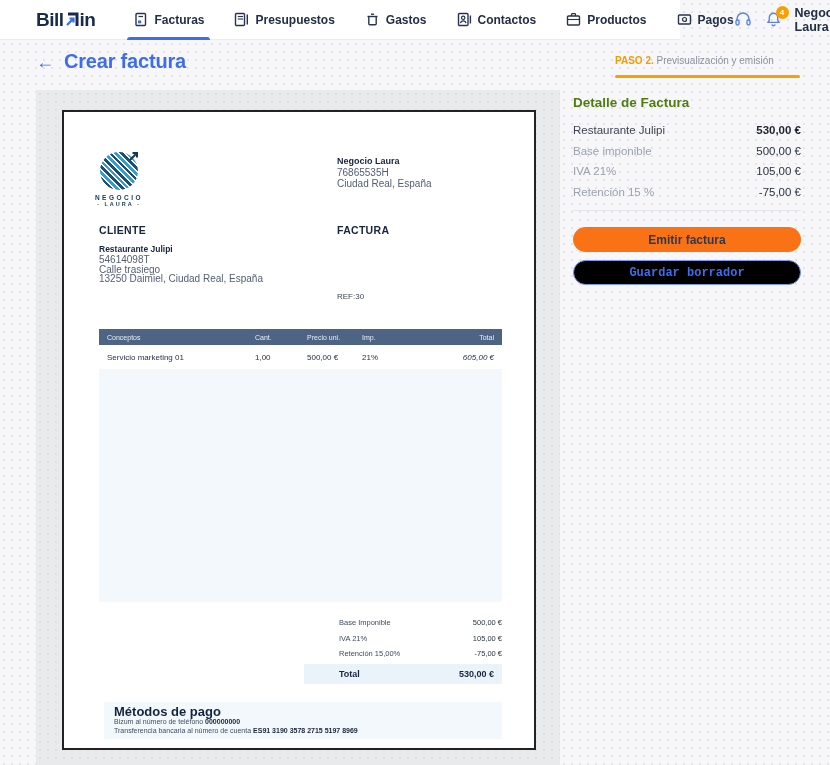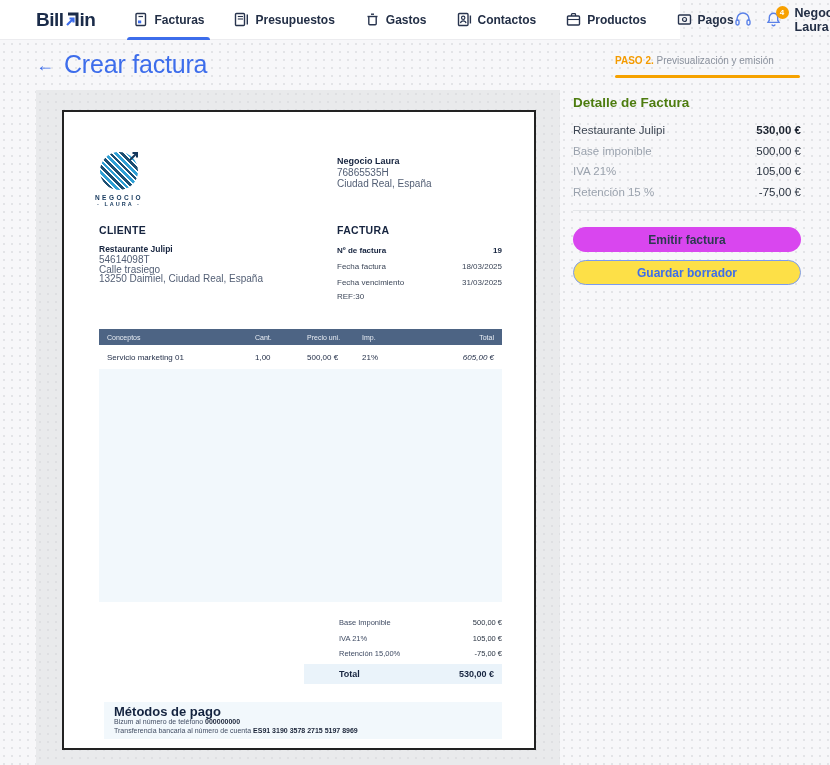--- a/index.html
+++ b/index.html
@@ -33,21 +33,21 @@
   .badge {
     position:absolute; top:-5px; right:-7px; min-width:13px; height:13px; border-radius:8px;
     background:#f7a000; color:#fff; font-size:8px; font-weight:700;
     display:flex; align-items:center; justify-content:center; padding:0 3px;
   }
   .user-name { font-size:12.5px; font-weight:700; color:#232f46; }
 
   
   .page-header { position:absolute; top:50px; left:36px; display:flex; align-items:center; gap:10px; color:#3d6deb; }
   .back-arrow { font-size:18px; cursor:pointer; line-height:1; }
-  .page-title { font-size:25px; font-weight:400; letter-spacing:-0.2px; }
+  .page-title { font-size:20px; font-weight:700; letter-spacing:-0.2px; }
   .step { position:absolute; top:55px; right:30px; width:185px; font-size:10px; }
   .step-label { color:#f49b00; font-weight:800; }
   .step-text { color:#8a919d; }
   .step-bar { margin-top:9px; height:3px; width:185px; background:#f6a200; border-radius:2px; }
 
   
   .preview {
     position:absolute; left:36px; top:90px; width:524px; height:675px;
     background-color:#e9eaec;
     background-image: radial-gradient(circle, #dedfe2 1px, transparent 1px);
@@ -118,22 +118,22 @@
   .detail-row { display:flex; justify-content:space-between; align-items:center; height:20.5px; font-size:11.5px; }
   .detail-row .lbl { color:#9aa2ad; }
   .detail-row .val { color:#2a3340; }
   .detail-row.first .lbl { color:#3c4552; }
   .detail-row.first .val { font-weight:800; color:#1c2430; }
   .detail-divider { border-top:1px solid #e4e6e9; margin-top:8px; }
   .btn {
     width:228px; height:25px; border-radius:14px; display:flex; align-items:center; justify-content:center;
     font-size:12px; font-weight:700; cursor:pointer; font-family:"Liberation Sans", sans-serif;
   }
-  .btn-emit { margin-top:16px; background:#d946ef; color:#2d3950; border:none; }
-  .btn-draft { margin-top:8px; background:#fde047; color:#3d6deb; border:1px solid #7b9bf0; }
+  .btn-emit { margin-top:16px; background:#f97316; color:#2d3950; border:none; }
+  .btn-draft { margin-top:8px; background:#000000; color:#3d6deb; border:1px solid #7b9bf0;font-family:Liberation Mono, monospace; }
 </style>
 </head>
 <body>
 
 <div class="topnav">
   <div class="brand">
     <span>Bill</span>
     <svg width="14" height="16" viewBox="0 0 14 16">
       <path d="M3 2 H12 V14" stroke="#1a2b49" stroke-width="3" fill="none"></path>
       <path d="M2 13 L8.5 6.5 M4.5 6.5 H8.5 V10.5" stroke="#3d6deb" stroke-width="2.2" fill="none"></path>
@@ -243,34 +243,20 @@
 
     <div class="inv-h h-cliente">CLIENTE</div>
     <div class="inv-client">
       <div class="c-name">Restaurante Julipi</div>
       <div class="c-line">54614098T</div>
       <div class="c-line">Calle trasiego</div>
       <div class="c-line">13250 Daimiel, Ciudad Real, España</div>
     </div>
 
     <div class="inv-h h-factura">FACTURA</div>
-    <div class="inv-meta">
-      <div class="meta-row">
-        <span class="bold">Nº de factura</span>
-        <span class="bold">19</span>
-      </div>
-      <div class="meta-row">
-        <span>Fecha factura</span>
-        <span>18/03/2025</span>
-      </div>
-      <div class="meta-row">
-        <span>Fecha vencimiento</span>
-        <span>31/03/2025</span>
-      </div>
-    </div>
     <div class="inv-ref">REF:30</div>
 
     <div class="inv-table-head">
       <span>Conceptos</span>
       <span>Cant.</span>
       <span>Precio uni.</span>
       <span>Imp.</span>
       <span class="t-right">Total</span>
     </div>
     <div class="inv-table-row">

